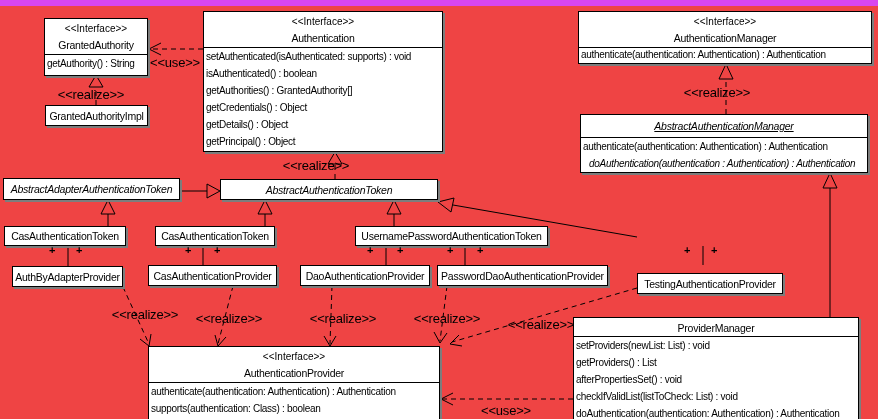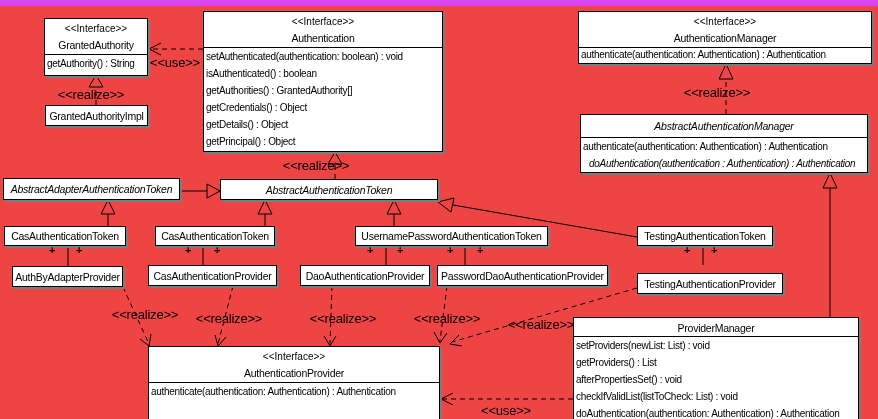--- a/index.html
+++ b/index.html
@@ -14,21 +14,21 @@
     box-shadow:2px 2px 0 #7d7d7d;box-sizing:border-box;overflow:hidden;
   }
   .stereo{font-size:10px;height:17px;line-height:19px;text-align:center;white-space:nowrap;overflow:hidden;}
   .cname{font-size:10.5px;letter-spacing:-0.25px;height:18px;line-height:18px;text-align:center;white-space:nowrap;overflow:hidden;}
   .abstract .cname{font-style:italic;}
   .sep{border-top:1px solid #000;height:0;}
   .m{font-size:10px;letter-spacing:-0.3px;height:17px;line-height:17px;padding-left:2px;white-space:nowrap;overflow:hidden;}
   .m.it{font-style:italic;padding-left:8px;}
   .single{display:flex;align-items:center;justify-content:flex-start;}
   .single .cname{height:auto;line-height:normal;width:100%;}
-  .title-lg{height:22px;line-height:23px;}
+  .title-lg{height:22px;line-height:23px;text-decoration:underline;}
   .title-pm{height:18px;line-height:20px;}
   .lbl{
     position:absolute;font-size:13px;letter-spacing:-0.2px;white-space:nowrap;
     transform:translateX(-50%);line-height:11px;
   }
   .plus{font-size:11px;font-weight:bold;transform:translateX(-50%);}
 </style>
 </head>
 <body>
 
@@ -83,21 +83,21 @@
   </div>
 
   <div class="box single" style="left:45px;top:99px;width:103px;height:21px">
     <div class="cname">GrantedAuthorityImpl</div>
   </div>
 
   <div class="box" style="left:203px;top:5px;width:240px;height:141px">
     <div class="stereo">&lt;&lt;Interface&gt;&gt;</div>
     <div class="cname">Authentication</div>
     <div class="sep"></div>
-    <div class="m">setAuthenticated(authentication: boolean) : void</div>
+    <div class="m">setAuthenticated(isAuthenticated: supports) : void</div>
     <div class="m">isAuthenticated() : boolean</div>
     <div class="m">getAuthorities() : GrantedAuthority[]</div>
     <div class="m">getCredentials() : Object</div>
     <div class="m">getDetails() : Object</div>
     <div class="m">getPrincipal() : Object</div>
   </div>
 
   <div class="box" style="left:578px;top:5px;width:294px;height:53px">
     <div class="stereo">&lt;&lt;Interface&gt;&gt;</div>
     <div class="cname">AuthenticationManager</div>
@@ -122,23 +122,20 @@
 
   <div class="box single" style="left:4px;top:220px;width:122px;height:20px">
     <div class="cname">CasAuthenticationToken</div>
   </div>
   <div class="box single" style="left:155px;top:220px;width:120px;height:20px">
     <div class="cname">CasAuthenticationToken</div>
   </div>
   <div class="box single" style="left:355px;top:220px;width:193px;height:20px">
     <div class="cname">UsernamePasswordAuthenticationToken</div>
   </div>
-  <div class="box single" style="left:637px;top:220px;width:136px;height:20px">
-    <div class="cname">TestingAuthenticationToken</div>
-  </div>
 
   <div class="box single" style="left:12px;top:260px;width:111px;height:21px">
     <div class="cname">AuthByAdapterProvider</div>
   </div>
   <div class="box single" style="left:148px;top:259px;width:129px;height:21px">
     <div class="cname">CasAuthenticationProvider</div>
   </div>
   <div class="box single" style="left:300px;top:259px;width:130px;height:21px">
     <div class="cname">DaoAuthenticationProvider</div>
   </div>
@@ -147,20 +144,21 @@
   </div>
   <div class="box single" style="left:637px;top:267px;width:146px;height:21px">
     <div class="cname">TestingAuthenticationProvider</div>
   </div>
 
   <div class="box" style="left:148px;top:340px;width:292px;height:74px">
     <div class="stereo">&lt;&lt;Interface&gt;&gt;</div>
     <div class="cname">AuthenticationProvider</div>
     <div class="sep"></div>
     <div class="m">authenticate(authentication: Authentication) : Authentication</div>
+    <div class="m">supports(authentication: Class) : boolean</div>
   </div>
 
   <div class="box" style="left:573px;top:311px;width:286px;height:105px">
     <div class="cname title-pm">ProviderManager</div>
     <div class="sep"></div>
     <div class="m">setProviders(newList: List) : void</div>
     <div class="m">getProviders() : List</div>
     <div class="m">afterPropertiesSet() : void</div>
     <div class="m">checkIfValidList(listToCheck: List) : void</div>
     <div class="m">doAuthentication(authentication: Authentication) : Authentication</div>

